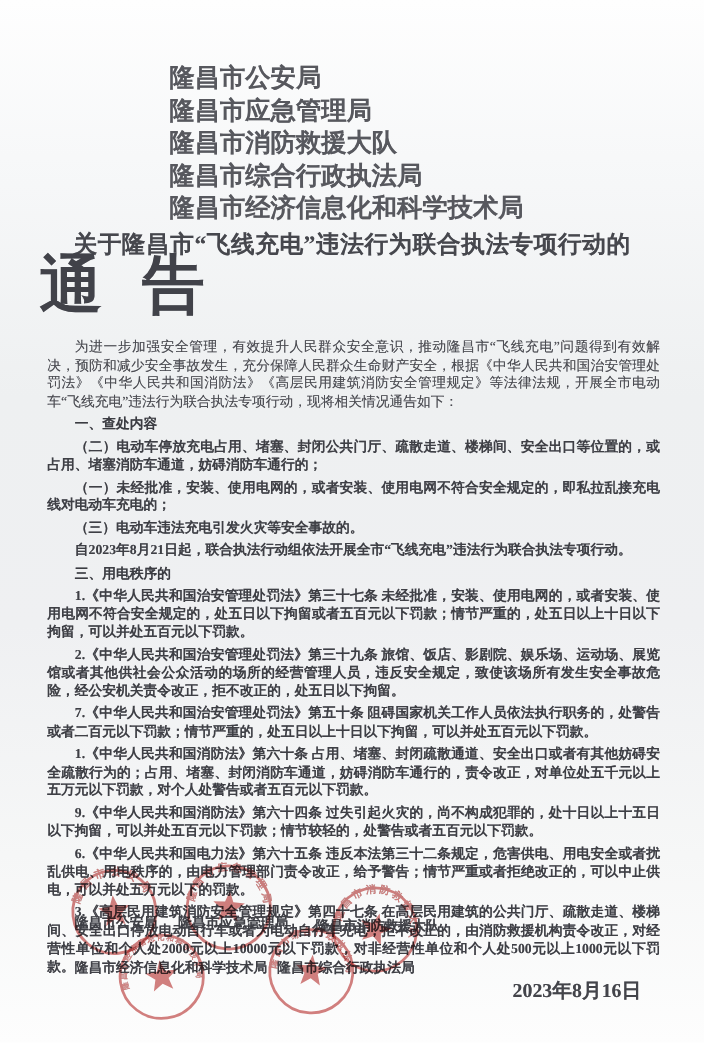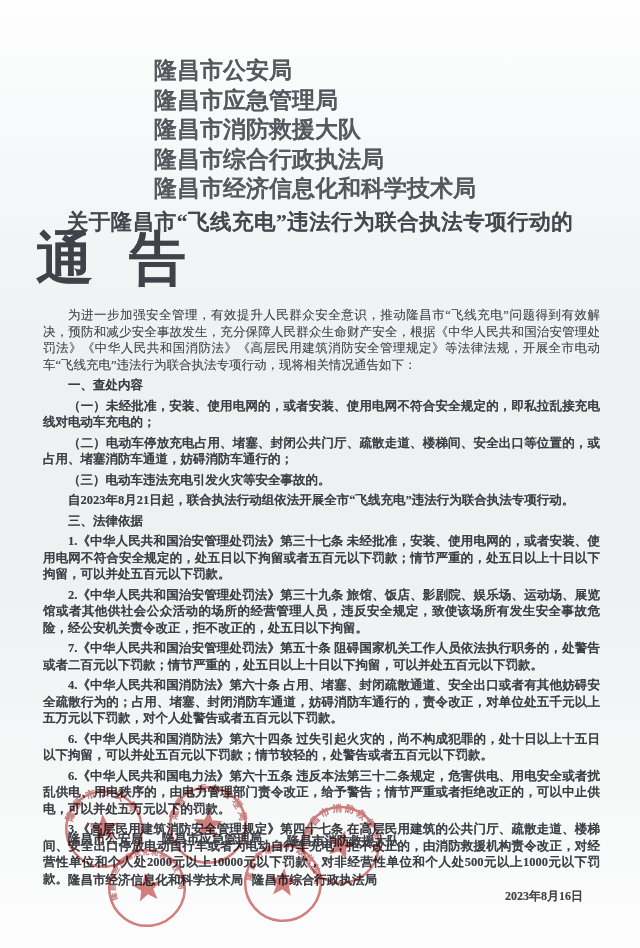--- a/index.html
+++ b/index.html
@@ -44,21 +44,21 @@
   .bold-para { font-weight:bold; color:#3e3f45; }
   .sec-heading { font-weight:bold; color:#3b3c42; }
 
   
   .sig {
     position:absolute; font-size:12.5px; font-weight:bold; color:#3f4046;
     white-space:nowrap;
   }
   .sig-date {
     position:absolute; top:888px; right:57px;
-    font-size:12px; font-weight:bold; color:#43444a; white-space:nowrap;
+    font-size:18px; font-weight:bold; color:#43444a; white-space:nowrap;
   }
 
   
   .seal { position:absolute; width:84px; height:84px; opacity:0.72; mix-blend-mode:multiply; }
   .seal svg { width:100%; height:100%; display:block; }
 </style>
 </head>
 <body>
 
 <div class="page soft">
@@ -70,30 +70,30 @@
     <div class="agency-line">隆昌市综合行政执法局</div>
     <div class="agency-line">隆昌市经济信息化和科学技术局</div>
   </div>
 
   <div class="subtitle">关于隆昌市“飞线充电”违法行为联合执法专项行动的</div>
   <div class="main-title">通告</div>
 
   <div class="body-block">
     <p>为进一步加强安全管理，有效提升人民群众安全意识，推动隆昌市“飞线充电”问题得到有效解决，预防和减少安全事故发生，充分保障人民群众生命财产安全，根据《中华人民共和国治安管理处罚法》《中华人民共和国消防法》《高层民用建筑消防安全管理规定》等法律法规，开展全市电动车“飞线充电”违法行为联合执法专项行动，现将相关情况通告如下：</p>
     <p class="sec-heading">一、查处内容</p>
+    <p class="bold-para">（二）电动车停放充电占用、堵塞、封闭公共门厅、疏散走道、楼梯间、安全出口等位置的，或占用、堵塞消防车通道，妨碍消防车通行的；</p>
     <p class="bold-para">（一）未经批准，安装、使用电网的，或者安装、使用电网不符合安全规定的，即私拉乱接充电线对电动车充电的；</p>
-    <p class="bold-para">（二）电动车停放充电占用、堵塞、封闭公共门厅、疏散走道、楼梯间、安全出口等位置的，或占用、堵塞消防车通道，妨碍消防车通行的；</p>
     <p class="bold-para">（三）电动车违法充电引发火灾等安全事故的。</p>
     <p class="bold-para">自2023年8月21日起，联合执法行动组依法开展全市“飞线充电”违法行为联合执法专项行动。</p>
-    <p class="sec-heading">三、法律依据</p>
+    <p class="sec-heading">三、用电秩序的</p>
     <p class="bold-para">1.《中华人民共和国治安管理处罚法》第三十七条 未经批准，安装、使用电网的，或者安装、使用电网不符合安全规定的，处五日以下拘留或者五百元以下罚款；情节严重的，处五日以上十日以下拘留，可以并处五百元以下罚款。</p>
     <p class="bold-para">2.《中华人民共和国治安管理处罚法》第三十九条 旅馆、饭店、影剧院、娱乐场、运动场、展览馆或者其他供社会公众活动的场所的经营管理人员，违反安全规定，致使该场所有发生安全事故危险，经公安机关责令改正，拒不改正的，处五日以下拘留。</p>
     <p class="bold-para">7.《中华人民共和国治安管理处罚法》第五十条 阻碍国家机关工作人员依法执行职务的，处警告或者二百元以下罚款；情节严重的，处五日以上十日以下拘留，可以并处五百元以下罚款。</p>
-    <p class="bold-para">4.《中华人民共和国消防法》第六十条 占用、堵塞、封闭疏散通道、安全出口或者有其他妨碍安全疏散行为的；占用、堵塞、封闭消防车通道，妨碍消防车通行的，责令改正，对单位处五千元以上五万元以下罚款，对个人处警告或者五百元以下罚款。</p>
-    <p class="bold-para">6.《中华人民共和国消防法》第六十四条 过失引起火灾的，尚不构成犯罪的，处十日以上十五日以下拘留，可以并处五百元以下罚款；情节较轻的，处警告或者五百元以下罚款。</p>
+    <p class="bold-para">1.《中华人民共和国消防法》第六十条 占用、堵塞、封闭疏散通道、安全出口或者有其他妨碍安全疏散行为的；占用、堵塞、封闭消防车通道，妨碍消防车通行的，责令改正，对单位处五千元以上五万元以下罚款，对个人处警告或者五百元以下罚款。</p>
+    <p class="bold-para">9.《中华人民共和国消防法》第六十四条 过失引起火灾的，尚不构成犯罪的，处十日以上十五日以下拘留，可以并处五百元以下罚款；情节较轻的，处警告或者五百元以下罚款。</p>
     <p class="bold-para">6.《中华人民共和国电力法》第六十五条 违反本法第三十二条规定，危害供电、用电安全或者扰乱供电、用电秩序的，由电力管理部门责令改正，给予警告；情节严重或者拒绝改正的，可以中止供电，可以并处五万元以下的罚款。</p>
     <p class="bold-para">3.《高层民用建筑消防安全管理规定》第四十七条 在高层民用建筑的公共门厅、疏散走道、楼梯间、安全出口停放电动自行车或者为电动自行车充电，拒不改正的，由消防救援机构责令改正，对经营性单位和个人处2000元以上10000元以下罚款，对非经营性单位和个人处500元以上1000元以下罚款。</p>
   </div>
 
   <span class="sig" style="left:68px;  top:831px;">隆昌市公安局</span>
   <span class="sig" style="left:162px; top:831px;">隆昌市应急管理局</span>
   <span class="sig" style="left:287px; top:833px;">隆昌市消防救援大队</span>
   <span class="sig" style="left:68px;  top:872px;">隆昌市经济信息化和科学技术局</span>
   <span class="sig" style="left:252px; top:872px;">隆昌市综合行政执法局</span>
   <span class="sig-date">2023年8月16日</span>

